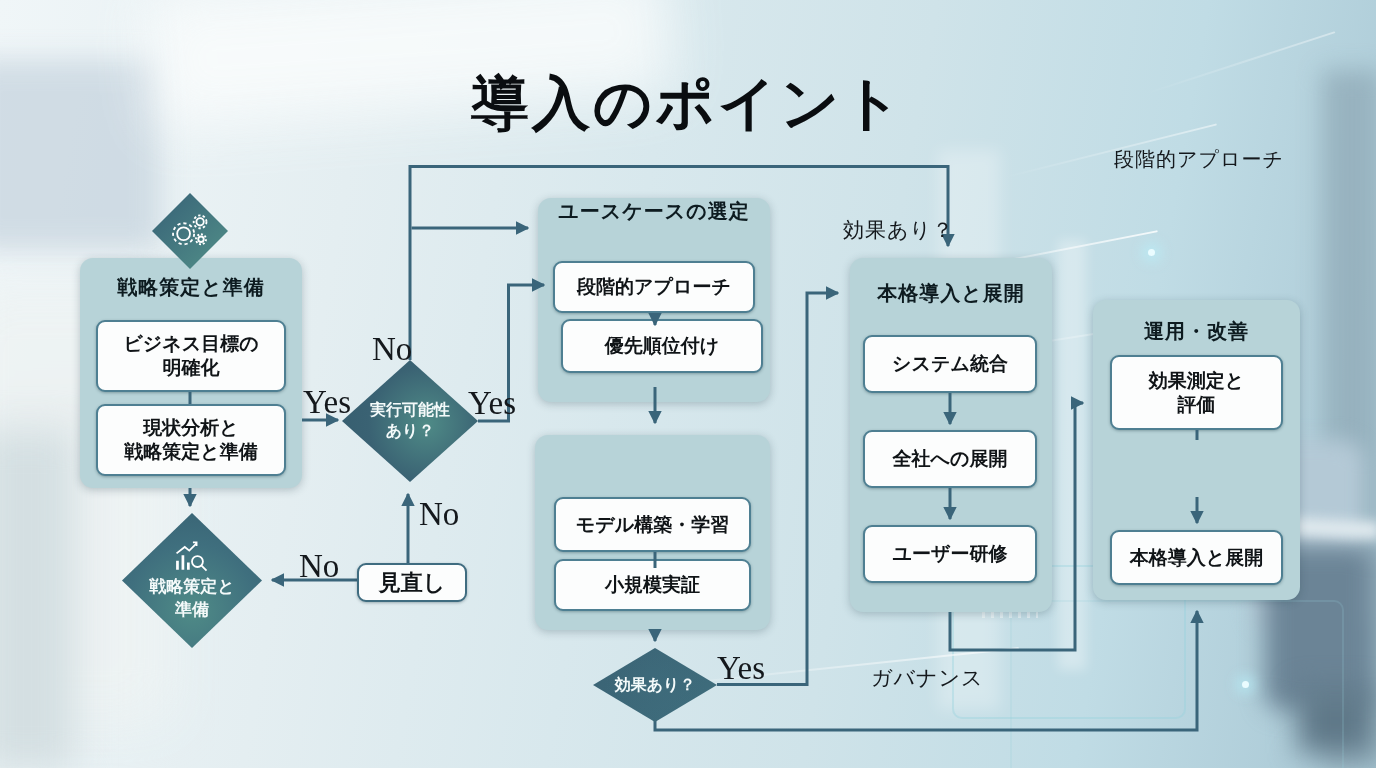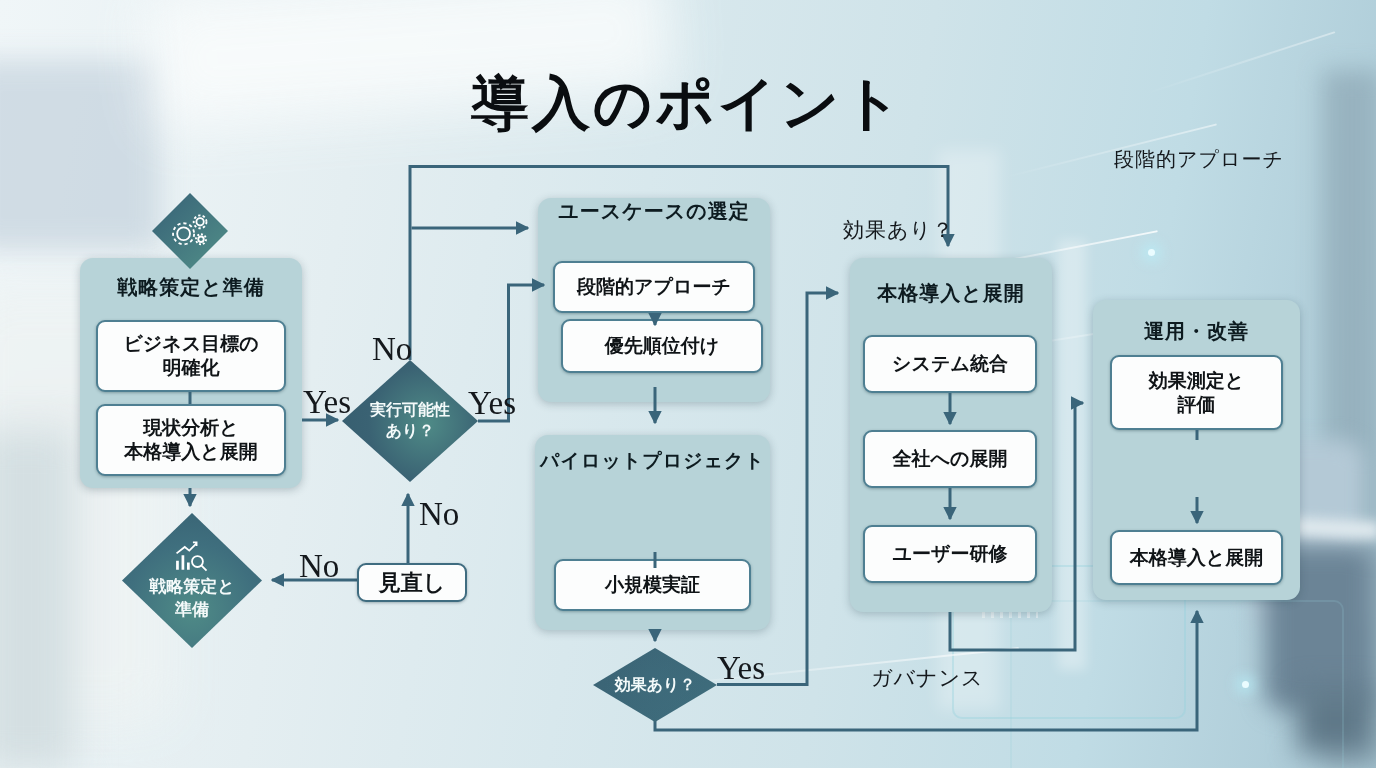--- a/index.html
+++ b/index.html
@@ -126,31 +126,31 @@
       <circle cx="36" cy="30" r="5.5" stroke-dasharray="2.2 2"></circle>
     </g>
   </svg>
 </div>
 
 <section class="container" style="left:80px;top:258px;width:222px;height:230px;">
   <h2 class="g-title" style="top:16px;">戦略策定と準備</h2>
   <div class="node" style="left:16px;top:62px;width:186px;height:68px;">ビジネス目標の
 明確化</div>
   <div class="node" style="left:16px;top:146px;width:186px;height:68px;">現状分析と
-本格導入と展開</div>
+戦略策定と準備</div>
 </section>
 
 <section class="container" style="left:538px;top:198px;width:232px;height:204px;">
   <h2 class="g-title" style="top:0;">ユースケースの選定</h2>
   <div class="node" style="left:15px;top:63px;width:198px;height:48px;">段階的アプローチ</div>
   <div class="node" style="left:15px;top:121px;width:198px;height:50px;margin-left:8px;">優先順位付け</div>
 </section>
 
 <section class="container" style="left:535px;top:435px;width:235px;height:195px;">
-  <h2 class="g-title" style="top:13px;font-size:19px;">パイロットプロジェクト</h2>
+  <div class="node" style="left:19px;top:62px;width:193px;height:51px;">モデル構築・学習</div>
   <div class="node" style="left:19px;top:124px;width:193px;height:48px;font-family:Liberation Serif, serif;">小規模実証</div>
 </section>
 
 <section class="container" style="left:850px;top:258px;width:202px;height:354px;">
   <h2 class="g-title" style="top:22px;">本格導入と展開</h2>
   <div class="node" style="left:13px;top:77px;width:170px;height:54px;">システム統合</div>
   <div class="node" style="left:13px;top:267px;width:170px;height:54px;">ユーザー研修</div>
   <div class="node" style="left:13px;top:172px;width:170px;height:54px;">全社への展開</div>
 </section>
 

